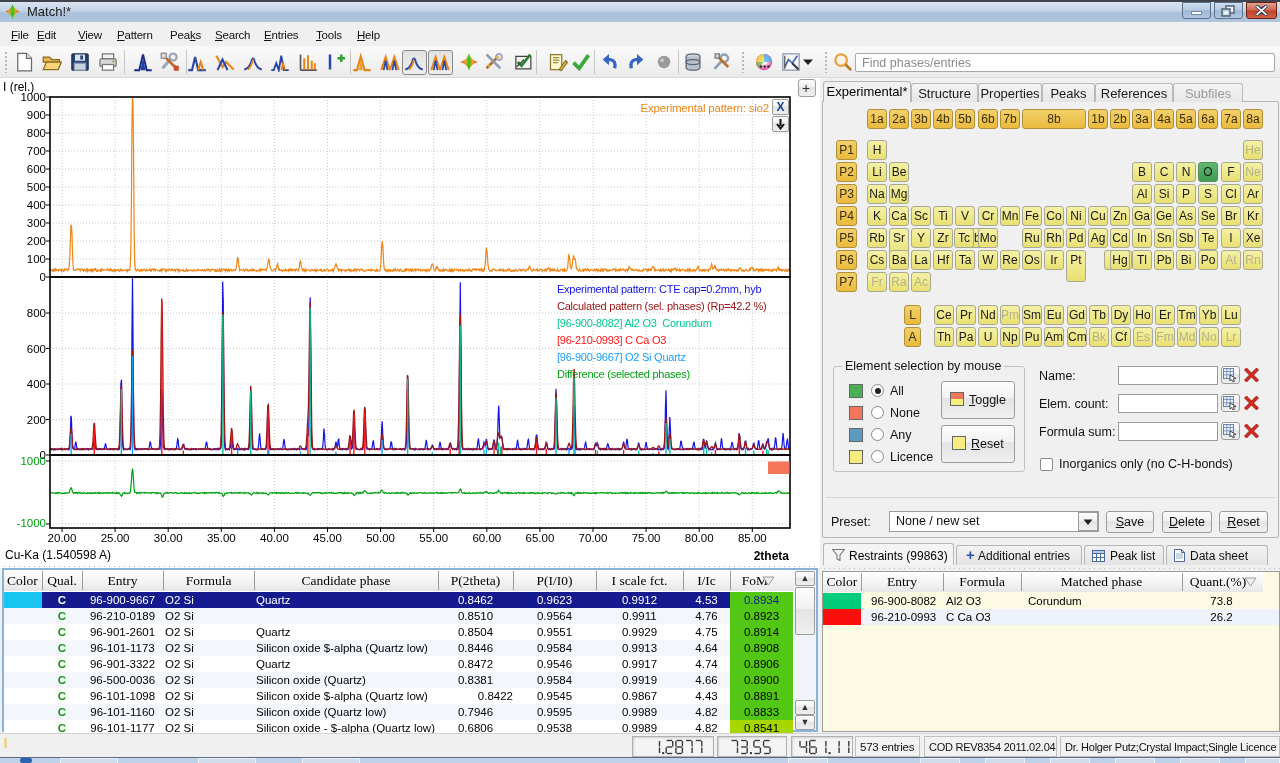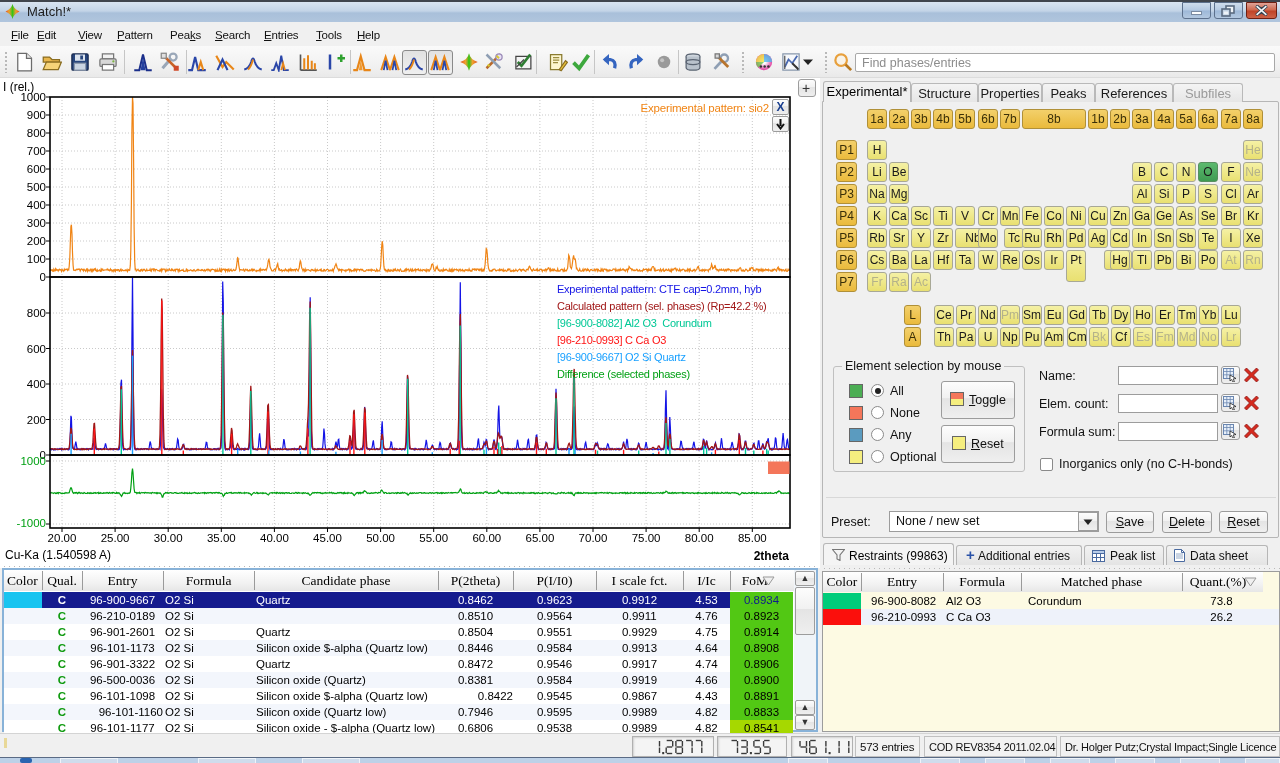--- a/index.html
+++ b/index.html
@@ -473,26 +473,26 @@
 <div class="abs elem" style="left:1066px;top:206px;width:20px;height:20px;font-size:12px;line-height:19px">Ni</div>
 <div class="abs elem" style="left:1088px;top:206px;width:20px;height:20px;font-size:12px;line-height:19px">Cu</div>
 <div class="abs elem" style="left:1110px;top:206px;width:20px;height:20px;font-size:12px;line-height:19px">Zn</div>
 <div class="abs elem" style="left:1132px;top:206px;width:20px;height:20px;font-size:12px;line-height:19px">Ga</div>
 <div class="abs elem" style="left:1154px;top:206px;width:20px;height:20px;font-size:12px;line-height:19px">Ge</div>
 <div class="abs elem" style="left:1176px;top:206px;width:20px;height:20px;font-size:12px;line-height:19px">As</div>
 <div class="abs elem" style="left:1198px;top:206px;width:20px;height:20px;font-size:12px;line-height:19px">Se</div>
 <div class="abs elem" style="left:1221px;top:206px;width:20px;height:20px;font-size:12px;line-height:19px">Br</div>
 <div class="abs elem" style="left:1243px;top:206px;width:20px;height:20px;font-size:12px;line-height:19px">Kr</div>
 <div class="abs elem" style="left:867px;top:228px;width:20px;height:20px;font-size:12px;line-height:19px">Rb</div>
-<div class="abs elem" style="left:889px;top:228px;width:20px;height:20px;font-size:12px;line-height:19px">Sr</div>
+<div class="abs elem" style="left:889px;top:228px;width:20px;height:34px;font-size:12px;line-height:19px">Sr</div>
 <div class="abs elem" style="left:911px;top:228px;width:20px;height:20px;font-size:12px;line-height:19px">Y</div>
 <div class="abs elem" style="left:933px;top:228px;width:20px;height:20px;font-size:12px;line-height:19px">Zr</div>
 <div class="abs elem" style="left:955px;top:228px;width:36px;height:20px;font-size:12px;line-height:19px">Nb</div>
 <div class="abs elem" style="left:978px;top:228px;width:20px;height:20px;font-size:12px;line-height:19px">Mo</div>
-<div class="abs elem" style="left:1004px;top:228px;width:20px;height:20px;font-size:12px;line-height:19px">Tc</div>
+<div class="abs elem" style="left:954px;top:228px;width:20px;height:20px;font-size:12px;line-height:19px">Tc</div>
 <div class="abs elem" style="left:1022px;top:228px;width:20px;height:20px;font-size:12px;line-height:19px">Ru</div>
 <div class="abs elem" style="left:1044px;top:228px;width:20px;height:20px;font-size:12px;line-height:19px">Rh</div>
 <div class="abs elem" style="left:1066px;top:228px;width:20px;height:20px;font-size:12px;line-height:19px">Pd</div>
 <div class="abs elem" style="left:1088px;top:228px;width:20px;height:20px;font-size:12px;line-height:19px">Ag</div>
 <div class="abs elem" style="left:1110px;top:228px;width:20px;height:20px;font-size:12px;line-height:19px">Cd</div>
 <div class="abs elem" style="left:1132px;top:228px;width:20px;height:20px;font-size:12px;line-height:19px">In</div>
 <div class="abs elem" style="left:1154px;top:228px;width:20px;height:20px;font-size:12px;line-height:19px">Sn</div>
 <div class="abs elem" style="left:1176px;top:228px;width:20px;height:20px;font-size:12px;line-height:19px">Sb</div>
 <div class="abs elem" style="left:1198px;top:228px;width:20px;height:22px;font-size:12px;line-height:19px">Te</div>
 <div class="abs elem" style="left:1221px;top:228px;width:20px;height:20px;font-size:12px;line-height:19px">I</div>
@@ -555,21 +555,21 @@
 <div class="abs" style="left:875px;top:388px;width:6px;height:6px;background:#222;border-radius:50%"></div>
 <div class="abs" style="left:890px;top:384px;font-size:12.5px;color:#111">All</div>
 <div class="abs" style="left:849px;top:406px;width:14px;height:14px;background:#f4765a;border:1px solid #666"></div>
 <div class="abs" style="left:871px;top:406px;width:13px;height:13px;background:#fff;border:1px solid #8a8a8a;border-radius:50%"></div>
 <div class="abs" style="left:890px;top:406px;font-size:12.5px;color:#111">None</div>
 <div class="abs" style="left:849px;top:428px;width:14px;height:14px;background:#5b9bbf;border:1px solid #666"></div>
 <div class="abs" style="left:871px;top:428px;width:13px;height:13px;background:#fff;border:1px solid #8a8a8a;border-radius:50%"></div>
 <div class="abs" style="left:890px;top:428px;font-size:12.5px;color:#111">Any</div>
 <div class="abs" style="left:849px;top:450px;width:14px;height:14px;background:#f5ee7f;border:1px solid #666"></div>
 <div class="abs" style="left:871px;top:450px;width:13px;height:13px;background:#fff;border:1px solid #8a8a8a;border-radius:50%"></div>
-<div class="abs" style="left:890px;top:450px;font-size:12.5px;color:#111">Optional</div>
+<div class="abs" style="left:890px;top:450px;font-size:12.5px;color:#111">Licence</div>
 <div class="abs btn" style="left:941px;top:381px;width:74px;height:38px"></div>
 <div class="abs" style="left:950px;top:392px;width:14px;height:14px;background:linear-gradient(#f4765a 50%,#f5ee7f 50%);border:1px solid #666"></div>
 <div class="abs" style="left:969px;top:393px;font-size:12.5px;color:#111"><u>T</u>oggle</div>
 <div class="abs btn" style="left:941px;top:425px;width:74px;height:38px"></div>
 <div class="abs" style="left:952px;top:436px;width:14px;height:14px;background:#f5ee7f;border:1px solid #666"></div>
 <div class="abs" style="left:971px;top:437px;font-size:12.5px;color:#111"><u>R</u>eset</div>
 <div class="abs" style="left:1039px;top:369px;font-size:12.5px;color:#111">Name:</div>
 <div class="abs" style="left:1118px;top:366px;width:100px;height:19px;background:#fff;border:1px solid #9c9c9c"></div>
 <div class="abs btn" style="left:1221px;top:366px;width:19px;height:18px"></div>
 <svg class="abs" style="left:1223px;top:368px" width="14" height="14" viewBox="0 0 14 14">
@@ -740,21 +740,21 @@
 <div class="abs" style="left:165px;top:690px;font-size:11.5px;color:#000">O2 Si</div>
 <div class="abs" style="left:256px;top:690px;font-size:11.5px;color:#000;white-space:nowrap">Silicon oxide $-alpha (Quartz low)</div>
 <div class="abs" style="left:438px;top:690px;width:75px;text-align:right;font-size:11.5px;color:#000">0.8422</div>
 <div class="abs" style="left:513px;top:690px;width:83px;text-align:center;font-size:11.5px;color:#000">0.9545</div>
 <div class="abs" style="left:596px;top:690px;width:87px;text-align:center;font-size:11.5px;color:#000">0.9867</div>
 <div class="abs" style="left:683px;top:690px;width:47px;text-align:center;font-size:11.5px;color:#000">4.43</div>
 <div class="abs" style="left:730px;top:688px;width:63px;height:16px;background:#52c814"></div>
 <div class="abs" style="left:730px;top:690px;width:63px;text-align:center;font-size:11.5px;color:#000">0.8891</div>
 <div class="abs" style="left:4px;top:704px;width:726px;height:16px;background:#f3f6fc"></div>
 <div class="abs" style="left:42px;top:706px;width:40px;text-align:center;font-size:11.5px;font-weight:bold;color:#0f9a0f">C</div>
-<div class="abs" style="left:82px;top:706px;width:81px;text-align:right;font-size:11.5px;color:#000">96-101-1160</div>
+<div class="abs" style="left:82px;top:706px;width:81px;text-align:center;font-size:11.5px;color:#000">96-101-1160</div>
 <div class="abs" style="left:165px;top:706px;font-size:11.5px;color:#000">O2 Si</div>
 <div class="abs" style="left:256px;top:706px;font-size:11.5px;color:#000;white-space:nowrap">Silicon oxide (Quartz low)</div>
 <div class="abs" style="left:438px;top:706px;width:75px;text-align:center;font-size:11.5px;color:#000">0.7946</div>
 <div class="abs" style="left:513px;top:706px;width:83px;text-align:center;font-size:11.5px;color:#000">0.9595</div>
 <div class="abs" style="left:596px;top:706px;width:87px;text-align:center;font-size:11.5px;color:#000">0.9989</div>
 <div class="abs" style="left:683px;top:706px;width:47px;text-align:center;font-size:11.5px;color:#000">4.82</div>
 <div class="abs" style="left:730px;top:704px;width:63px;height:16px;background:#52c814"></div>
 <div class="abs" style="left:730px;top:706px;width:63px;text-align:center;font-size:11.5px;color:#000">0.8833</div>
 <div class="abs" style="left:4px;top:720px;width:726px;height:16px;background:#ffffff"></div>
 <div class="abs" style="left:42px;top:722px;width:40px;text-align:center;font-size:11.5px;font-weight:bold;color:#0f9a0f">C</div>

